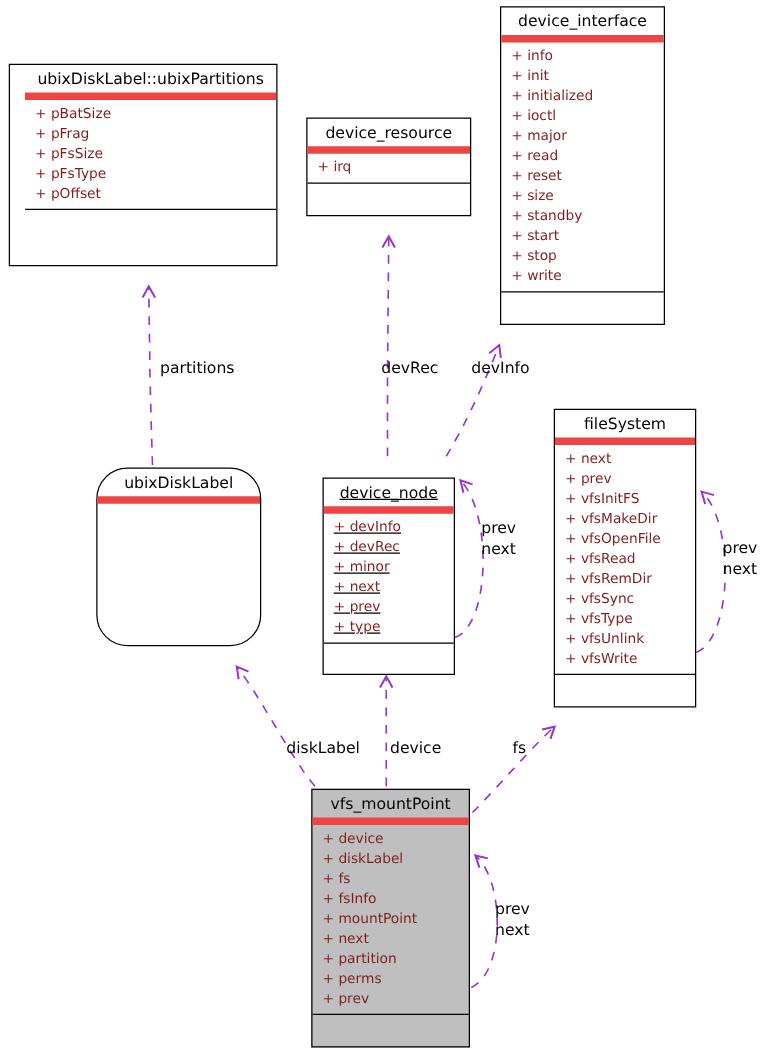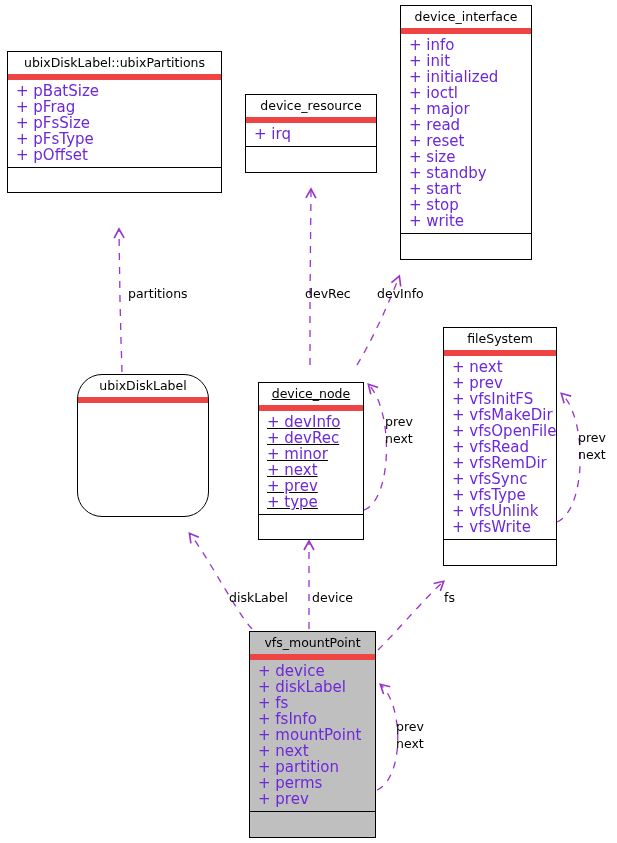--- a/index.html
+++ b/index.html
@@ -39,22 +39,22 @@
     border-bottom: 6px solid #ef4444;
     line-height: 15px;
     white-space: nowrap;
   }
   .uml-attrs {
     border-bottom: 1px solid #000000;
     padding: 3px 0 4px 0;
     min-height: 10px;
   }
   .uml-attr {
-    font-size: 15px;
-    color: #6d28d9;
+    font-size: 11px;
+    color: #7f1d1d;
     line-height: 16px;
     padding: 0 6px 0 8px;
     white-space: nowrap;
   }
   .uml-methods {
     min-height: 22px;
   }
   .edge-label {
     position: absolute;
     font-size: 12.5px;
@@ -88,21 +88,21 @@
 
     <path d="M 252,629 C 235,610 210,560 190,534" fill="none" stroke="#9a32cd" stroke-width="1.3" stroke-dasharray="7,7" marker-end="url(#openarrow)"></path>
 
     <path d="M 309,629 L 309,580 L 309,542" fill="none" stroke="#9a32cd" stroke-width="1.3" stroke-dasharray="7,7" marker-end="url(#openarrow)"></path>
 
     <path d="M 378,650 C 400,628 425,598 443,582" fill="none" stroke="#9a32cd" stroke-width="1.3" stroke-dasharray="7,7" marker-end="url(#openarrow)"></path>
 
     <path d="M 377,790 C 404,778 404,706 381,685" fill="none" stroke="#9a32cd" stroke-width="1.3" stroke-dasharray="7,7" marker-end="url(#openarrow)"></path>
   </svg>
 
-  <div class="uml-box" style="left:7px; top:51px; width:215px; height:142px;">
+  <div class="uml-box" style="left:7px; top:51px; width:215px; height:162px;padding-left:12px;">
     <div class="uml-title">ubixDiskLabel::ubixPartitions</div>
     <div class="uml-attrs">
       <div class="uml-attr">+ pBatSize</div>
       <div class="uml-attr">+ pFrag</div>
       <div class="uml-attr">+ pFsSize</div>
       <div class="uml-attr">+ pFsType</div>
       <div class="uml-attr">+ pOffset</div>
     </div>
     <div class="uml-methods"></div>
   </div>
@@ -188,17 +188,17 @@
 
   <div class="edge-label" style="left:128px; top:286px;">partitions</div>
   <div class="edge-label" style="left:305px; top:286px;">devRec</div>
   <div class="edge-label" style="left:377px; top:286px;">devInfo</div>
   <div class="edge-label" style="left:385px; top:414px;">prev</div>
   <div class="edge-label" style="left:385px; top:431px;">next</div>
   <div class="edge-label" style="left:578px; top:430px;">prev</div>
   <div class="edge-label" style="left:578px; top:447px;">next</div>
   <div class="edge-label" style="left:229px; top:590px;">diskLabel</div>
   <div class="edge-label" style="left:312px; top:590px;">device</div>
-  <div class="edge-label" style="left:410px; top:590px;margin-left:34px;">fs</div>
+  <div class="edge-label" style="left:410px; top:590px;">fs</div>
   <div class="edge-label" style="left:396px; top:719px;">prev</div>
   <div class="edge-label" style="left:396px; top:736px;">next</div>
 
 </div>
 
 </body></html>

